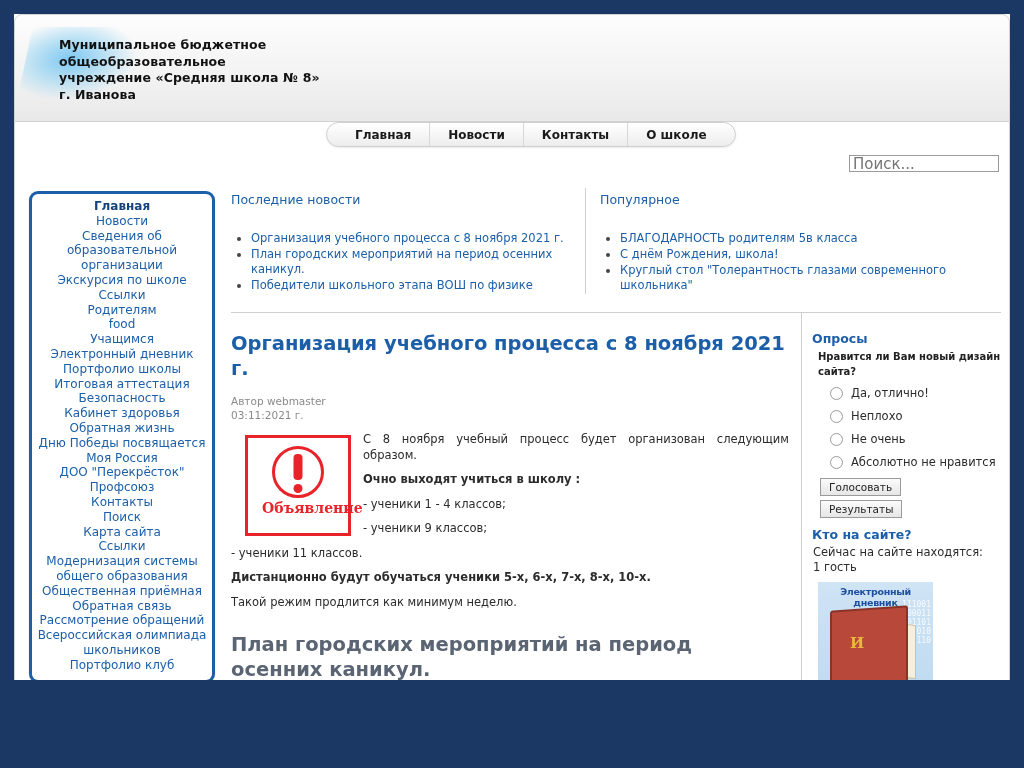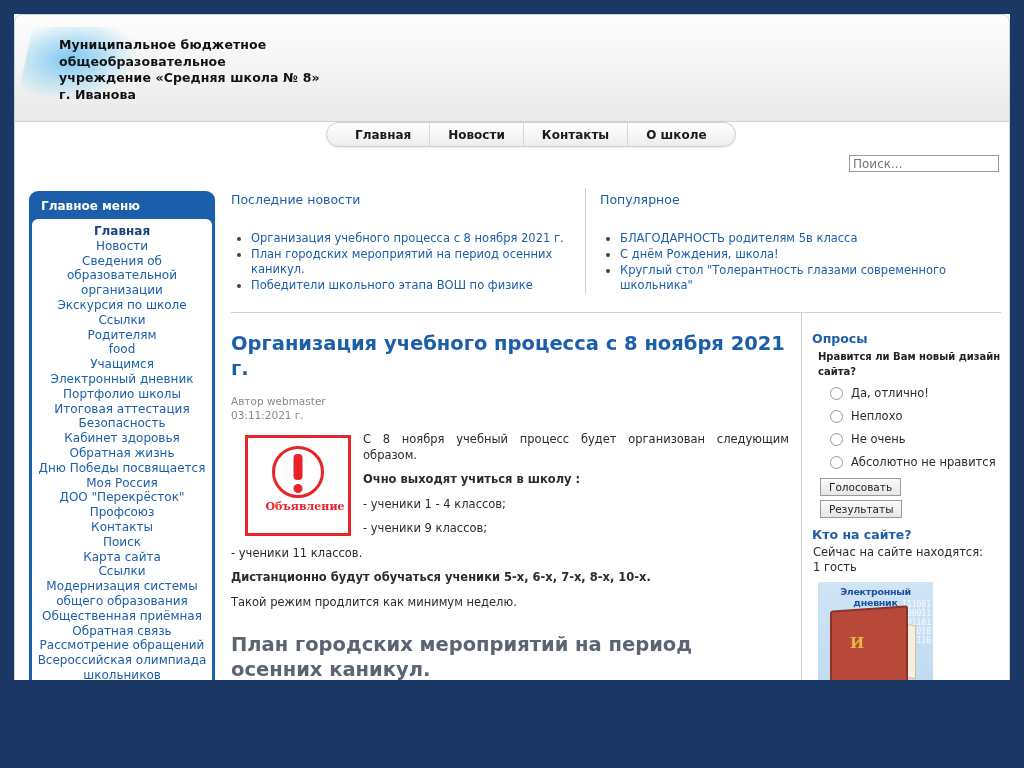--- a/index.html
+++ b/index.html
@@ -120,21 +120,21 @@
     border-left: 1px solid #d2d2d2;
     border-right: 1px solid #d2d2d2;
     box-sizing: border-box;
   }
   .search-input {
     position: absolute;
     right: 10px;
     top: 3px;
     width: 150px;
     height: 17px;
-    font-size: 12px;
+    font-size: 15px;
     font-family: "DejaVu Sans", "Liberation Sans", sans-serif;
     color: #444;
     border: 1px solid #9a9a9a;
     background: #fff;
     padding: 0 3px;
     box-sizing: border-box;
   }
 
   
   .body-wrap {
@@ -294,21 +294,21 @@
     width: 9px;
     height: 9px;
     background: #e8232a;
     border-radius: 50%;
   }
   .ann-text {
     position: absolute;
     left: 14px; right: 0;
     top: 62px;
     text-align: center;
-    font-size: 11px;
+    font-size: 14px;
     font-weight: bold;
     color: #e8232a;
     font-family: "DejaVu Serif", "Liberation Serif", serif;
   }
   .p-just { text-align: justify; line-height: 15.5px; margin: 0 0 9px 0; }
   .p-bold { font-weight: bold; line-height: 15.5px; margin: 0 0 9px 0; }
   .p-item { line-height: 15.5px; margin: 0 0 9px 0; }
   .p-plain { line-height: 15.5px; margin: 0 0 9px 0; }
 
   .art-title2 {
@@ -475,21 +475,20 @@
   </div>
 
   <div class="searchrow">
     <input class="search-input" type="text" placeholder="Поиск..." style="">
   </div>
 
   <div class="body-wrap">
 
     <div class="sidebar">
       <div class="menu-box">
-        <div class="menu-head">Главное меню</div>
         <div class="menu-list">
           <a class="menu-item active">Главная</a>
           <a class="menu-item">Новости</a>
           <a class="menu-item">Сведения об образовательной организации</a>
           <a class="menu-item">Экскурсия по школе</a>
           <a class="menu-item">Ссылки</a>
           <a class="menu-item">Родителям</a>
           <a class="menu-item">food</a>
           <a class="menu-item">Учащимся</a>
           <a class="menu-item">Электронный дневник</a>

